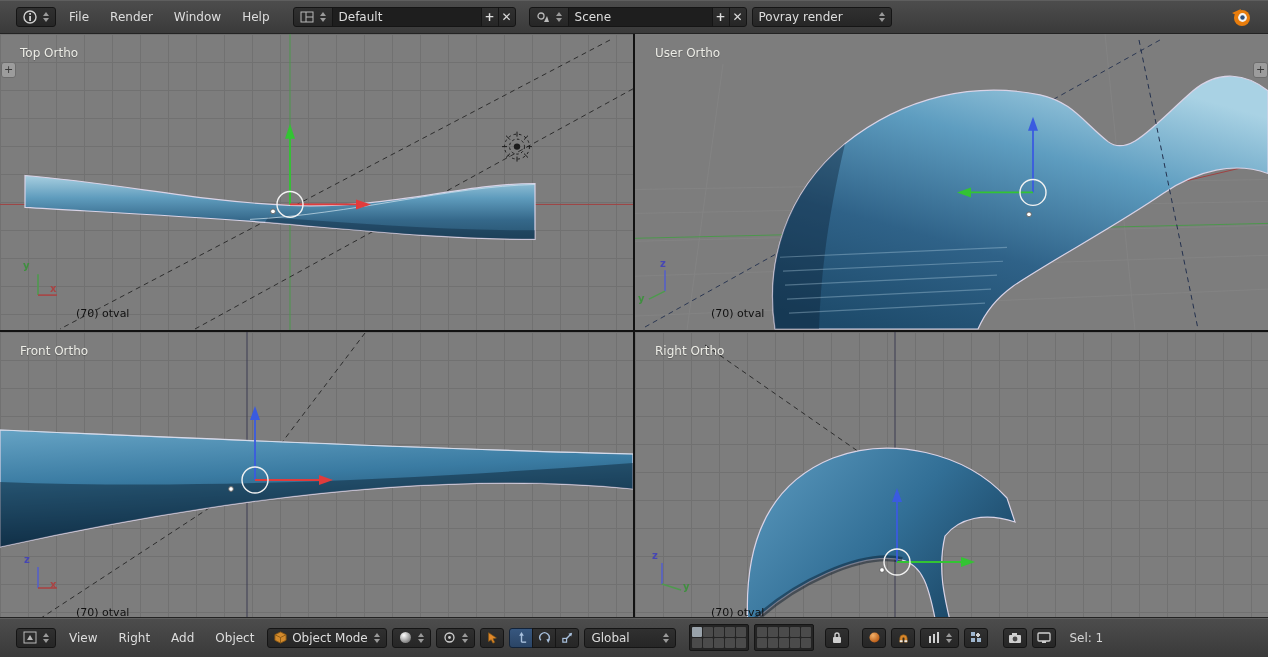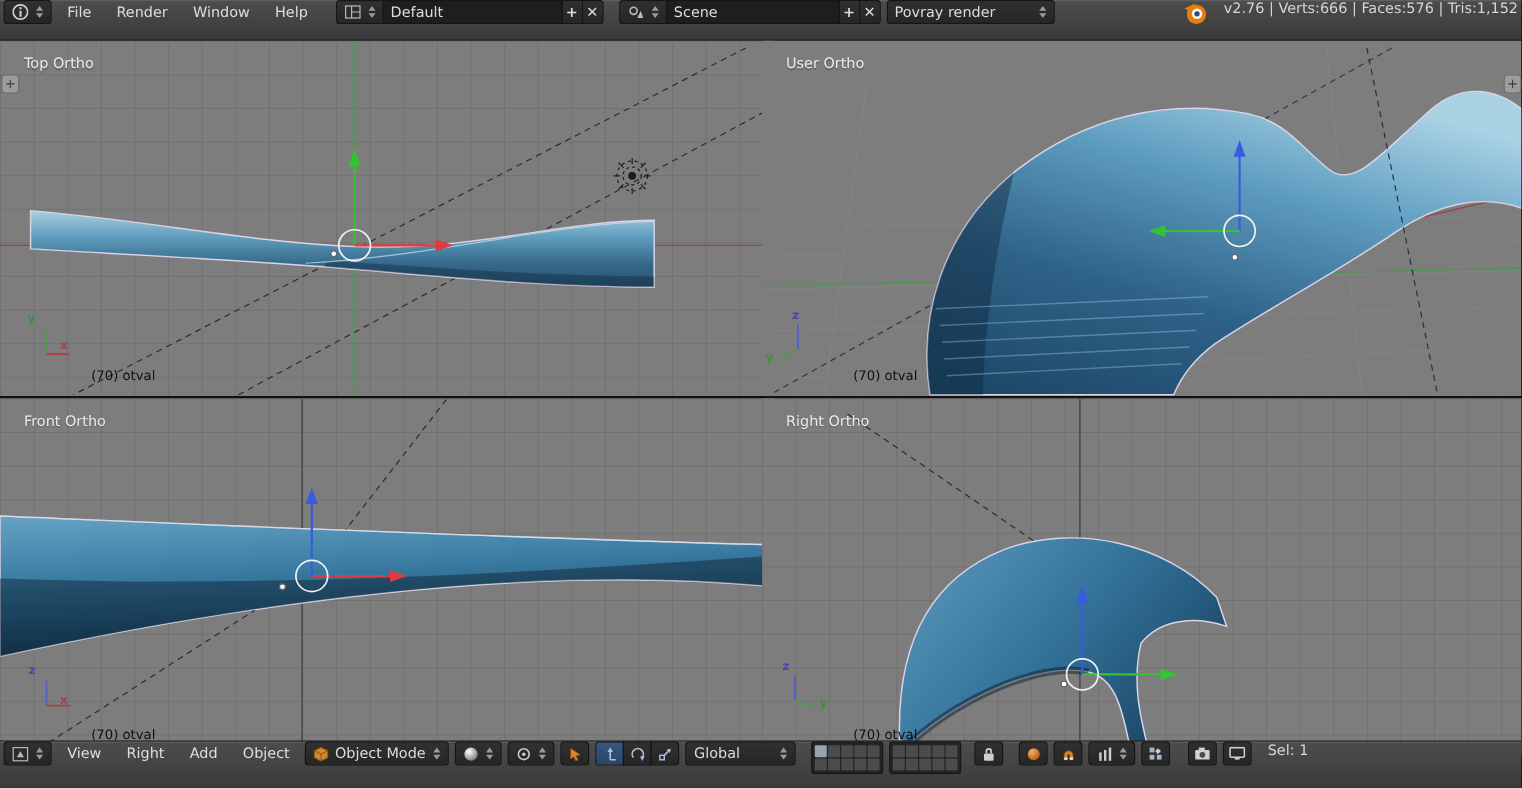--- a/index.html
+++ b/index.html
@@ -1,22 +1,22 @@
 <!DOCTYPE html>
 <html><head>
 <meta charset="utf-8">
 <style>
   html,body{margin:0;padding:0;background:#191919;}
   .app{position:relative;width:1268px;height:657px;overflow:hidden;background:#161616;
        font-family:"DejaVu Sans","Liberation Sans",sans-serif;font-size:12px;color:#ddd;}
 
   
-  .bar{position:absolute;left:0;right:0;display:flex;align-items:flex-start;gap:5px;
+  .bar{position:absolute;left:0;right:0;display:flex;align-items:center;gap:5px;
        background:linear-gradient(#4d4d4d,#3a3a3a);box-shadow:inset 0 1px 0 #5e5e5e;
-       box-sizing:border-box;padding:0 3px;}
+       box-sizing:border-box;padding:0 16px;}
   .topbar{top:0;height:34px;border-bottom:1px solid #232323;}
   .bottombar{bottom:0;height:40px;border-top:1px solid #232323;}
   .menu{padding:3px 8px;color:#dedede;white-space:nowrap;cursor:default;}
   .b{height:20px;box-sizing:border-box;display:flex;align-items:center;gap:4px;padding:0 6px;
      background:linear-gradient(#303030,#262626);border:1px solid #151515;border-radius:3px;
      color:#ddd;white-space:nowrap;}
   .tf{background:#1e1e1e;}
   .grp{display:flex;align-items:center;}
   .grp>*{border-radius:0;margin-left:-1px;}
   .grp>*:first-child{border-radius:3px 0 0 3px;margin-left:0;}
@@ -33,21 +33,21 @@
   .layers{display:grid;grid-template-columns:repeat(5,10px);grid-auto-rows:10px;gap:1px;
           background:#242424;padding:2px;border:1px solid #161616;border-radius:2px;}
   .layers i{background:#4b4b4b;border-radius:1px;}
   .layers i.active{background:#9aa3ab;}
 
   
   .viewports{position:absolute;top:34px;left:0;right:0;bottom:28px;background:#121212;}
   .viewport{position:absolute;overflow:hidden;background-color:#7d7d7d;}
   .gridbg{background-image:linear-gradient(#717171 1px,transparent 1px),
                            linear-gradient(90deg,#717171 1px,transparent 1px);
-          background-size:28px 28px;padding-left:12px;}
+          background-size:28px 28px;}
   #vp-top  {left:0;   top:0;   width:633px;height:296px;}
   #vp-user {left:635px;top:0;   width:633px;height:296px;}
   #vp-front{left:0;   top:298px;width:633px;height:297px;}
   #vp-right{left:635px;top:298px;width:633px;height:297px;}
   .viewport svg{position:absolute;inset:0;width:100%;height:100%;}
   .vp-label{position:absolute;left:20px;top:12px;color:#ecece6;font-size:12px;text-shadow:0 1px 1px rgba(0,0,0,.25);}
   .obj-label{position:absolute;left:76px;bottom:10px;color:#101010;font-size:11px;}
   .ax{position:absolute;font-size:10px;font-weight:bold;line-height:10px;}
   .rtab{position:absolute;width:13px;height:14px;background:#9c9c9c;border:1px solid #6c6c6c;
         border-radius:3px;color:#3a3a3a;font-size:11px;line-height:13px;text-align:center;}
@@ -114,21 +114,20 @@
           <i class="d"></i>
         </span>
     </div>
 
     <svg class="logo" width="22" height="22" viewBox="0 0 22 22">
       <path d="M2 7 L11 3 L8 10 Z" fill="#e87d0d"></path>
       <circle cx="12" cy="12" r="8" fill="#e87d0d"></circle>
       <circle cx="12.5" cy="11.5" r="4.4" fill="#f4f4f4"></circle>
       <circle cx="12.5" cy="11.5" r="2.2" fill="#2d4e79"></circle>
     </svg>
-    <span class="stats">v2.76 | Verts:666 | Faces:576 | Tris:1,152</span>
   </header>
 
   <main class="viewports">
 
     <section class="viewport gridbg" id="vp-top">
       <svg viewBox="0 0 633 297" preserveAspectRatio="none">
         <defs>
           <linearGradient id="gTop" x1="0" y1="0" x2="0" y2="1">
             <stop offset="0" stop-color="#a8cfe0"></stop>
               <stop offset=".35" stop-color="#5f9cbd"></stop>

